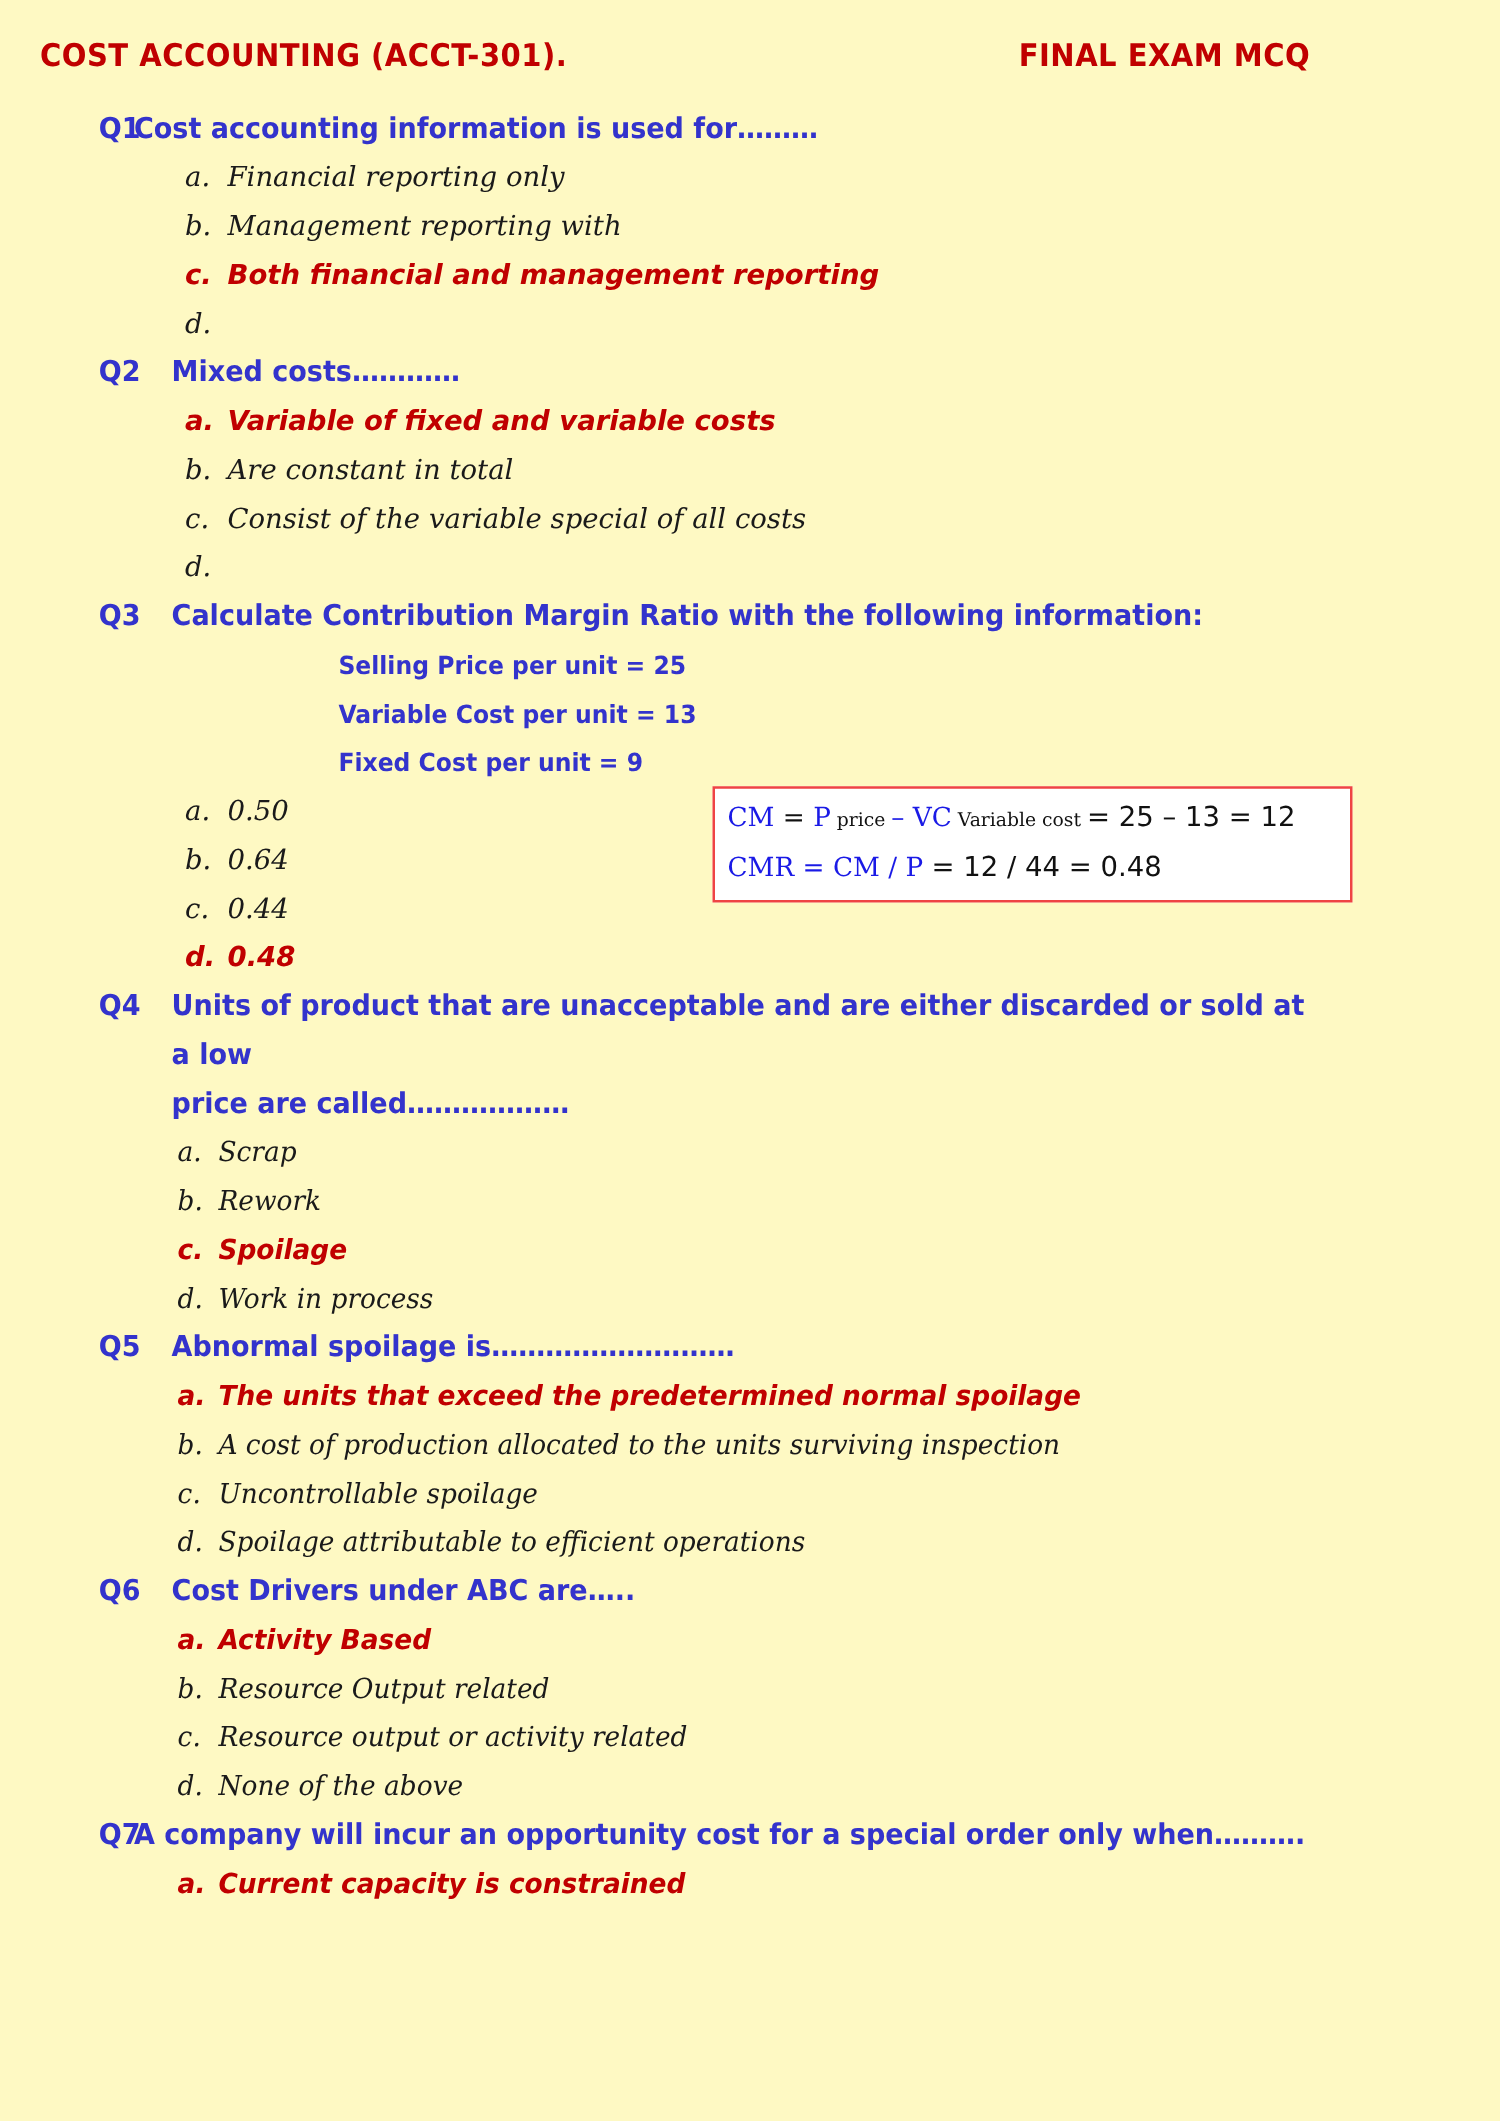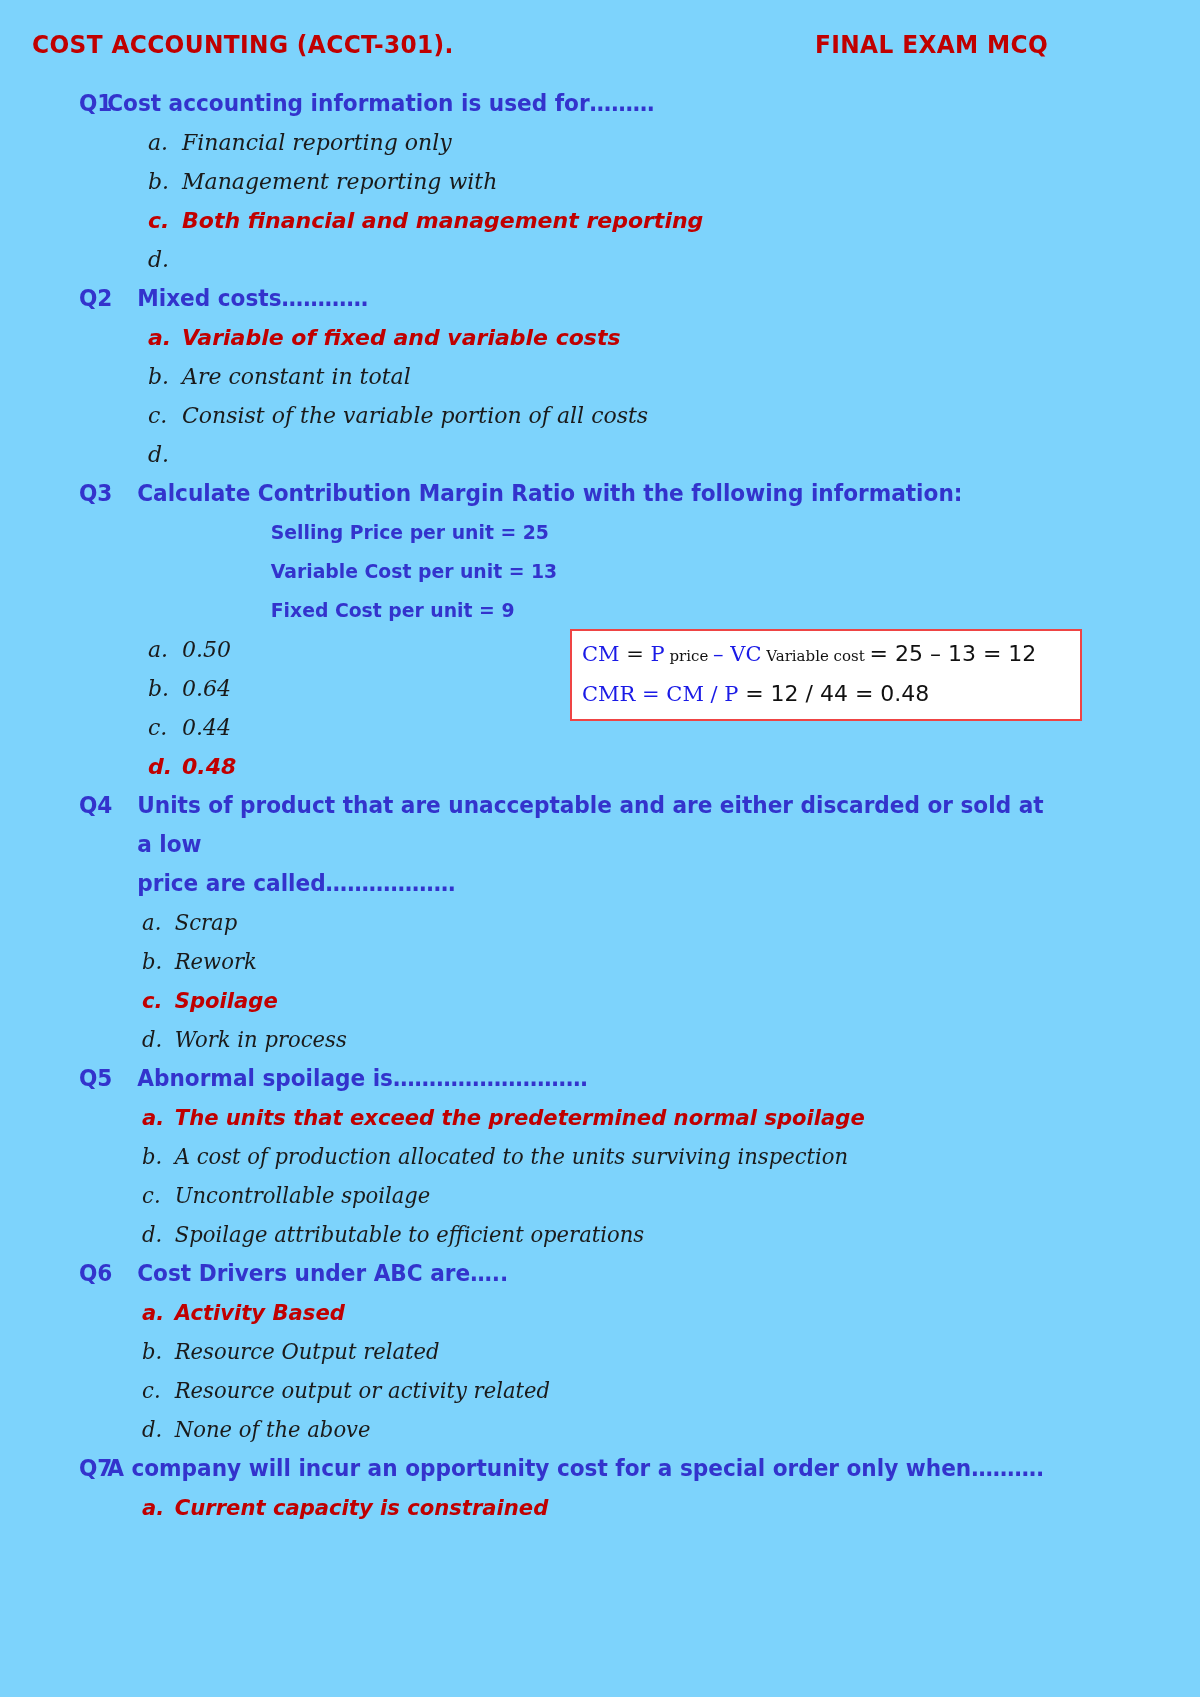--- a/index.html
+++ b/index.html
@@ -14,21 +14,21 @@
     font-family: "DejaVu Sans", sans-serif;
     overflow: hidden;
   }
 
   
   .page {
     position: absolute;
     left: 0; top: 0;
     width: 1200px;
     height: 1697px;
-    background: #7dd3fc;
+    background: #fef9c3;
     box-sizing: border-box;
     padding: 0;
   }
 
   
   .header {
     position: absolute;
     left: 0; top: 30px;
     width: 1200px;
     height: 46px;
@@ -190,21 +190,21 @@
         <div class="opt correct">
           <span class="opt-key">a.</span>
           <span class="opt-label">Variable of fixed and variable costs</span>
         </div>
         <div class="opt">
           <span class="opt-key">b.</span>
           <span class="opt-label">Are constant in total</span>
         </div>
         <div class="opt">
           <span class="opt-key">c.</span>
-          <span class="opt-label">Consist of the variable portion of all costs</span>
+          <span class="opt-label">Consist of the variable special of all costs</span>
         </div>
         <div class="opt">
           <span class="opt-key">d.</span>
         </div>
       </div>
       <div class="q-block">
         <div class="q-line">
           <span class="q-num">Q3</span>
           <span class="q-text">Calculate Contribution Margin Ratio with the following information:</span>
         </div>

